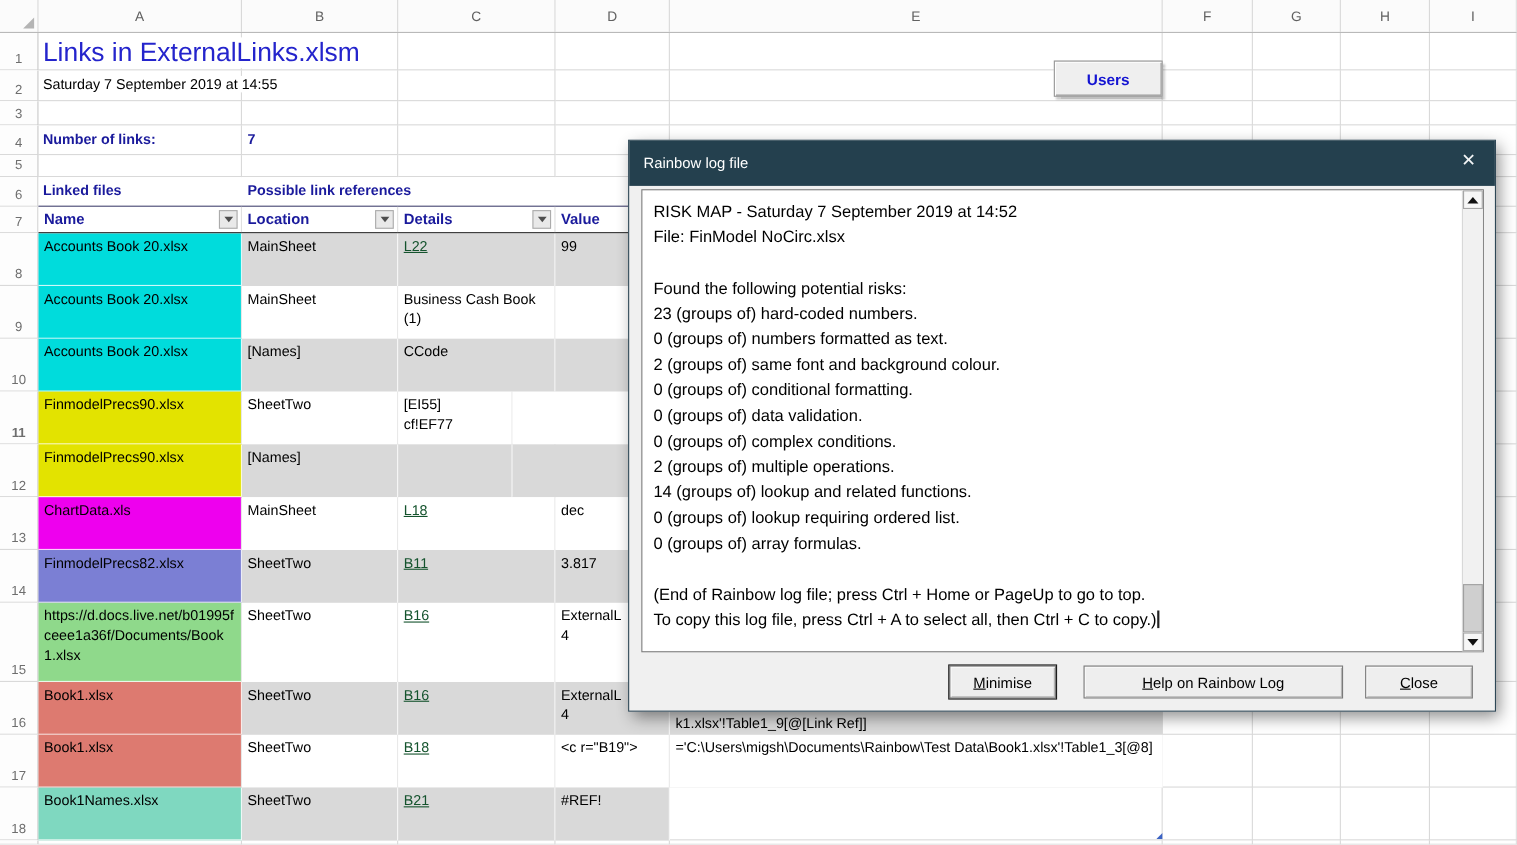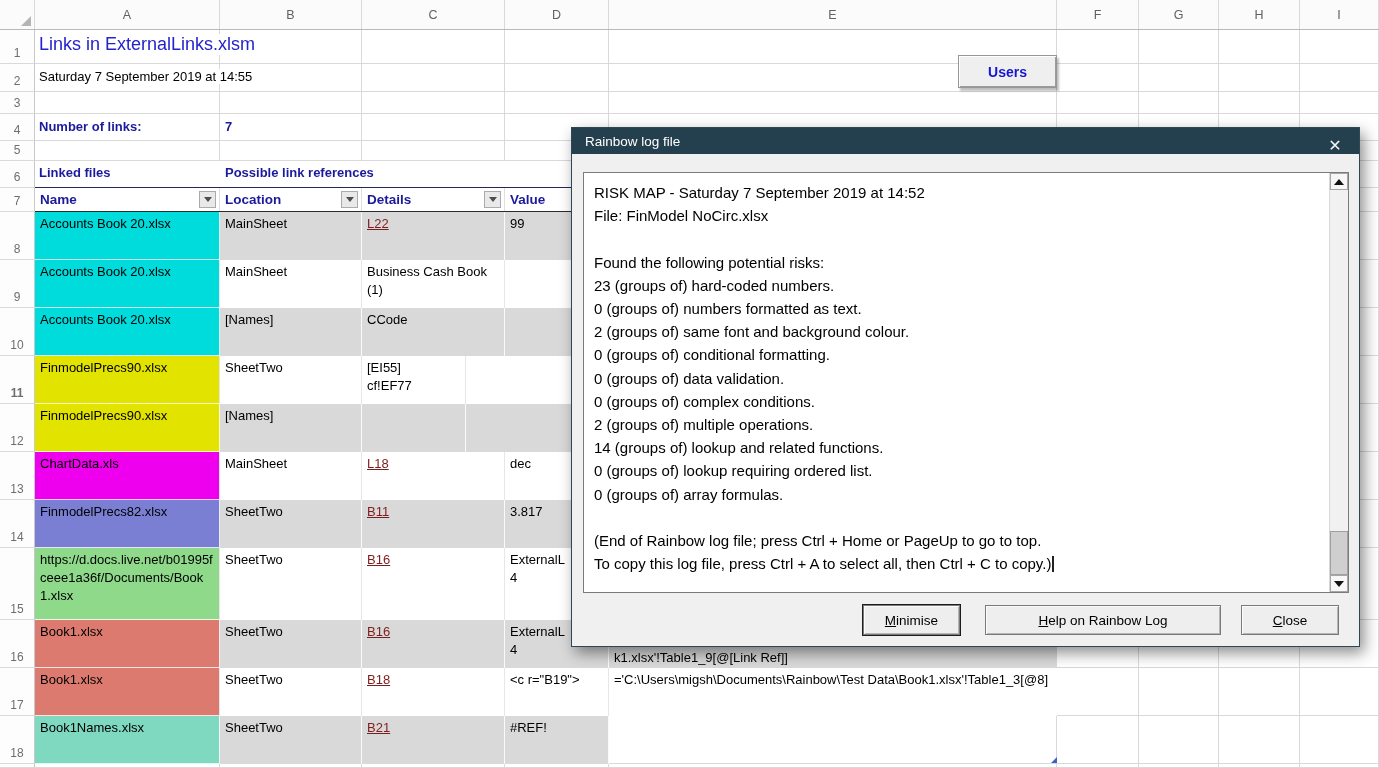--- a/index.html
+++ b/index.html
@@ -16,21 +16,21 @@
       justify-content:center;color:#616161;font-size:12.5px;}
   .rowhdrs{position:absolute;left:0;top:30px;width:35px;}
   .rh{box-sizing:border-box;border-bottom:1px solid #d9d9d9;border-right:1px solid #c9c9c9;
       display:flex;align-items:flex-end;justify-content:center;color:#6e6e6e;
       font-size:12px;padding-bottom:3px;background:#fdfdfd;}
   .bg{position:absolute;left:35px;top:30px;}
   .bgrow{display:flex;}
   .bgcell{box-sizing:border-box;border-right:1px solid #d9d9d9;border-bottom:1px solid #d9d9d9;}
 
   
-  .sheet-title{position:absolute;left:39px;top:34px;font-size:18px;color:#2424cc;background:#fff;
+  .sheet-title{position:absolute;left:39px;top:34px;font-size:24px;color:#2424cc;background:#fff;
                padding-right:10px;white-space:nowrap;z-index:2;}
   .sheet-date{position:absolute;left:39px;top:69px;background:#fff;padding-right:8px;white-space:nowrap;z-index:2;}
   .nol-label{position:absolute;left:39px;top:119px;font-weight:bold;color:#1a1a9c;z-index:2;}
   .nol-value{position:absolute;left:225px;top:119px;font-weight:bold;color:#1a1a9c;z-index:2;}
   .row6strip{position:absolute;left:35px;top:161px;width:1022px;height:27px;background:#fff;
              border-bottom:1px solid #26265a;box-sizing:border-box;z-index:2;}
   .sec-left{position:absolute;left:4px;top:4px;font-weight:bold;color:#1a1a9c;}
   .sec-right{position:absolute;left:190px;top:4px;font-weight:bold;color:#1a1a9c;}
   .row7strip{position:absolute;left:35px;top:188px;width:1022px;height:24px;background:#fff;
              border-bottom:1px solid #2b2b2b;box-sizing:border-box;z-index:2;display:flex;}
@@ -49,30 +49,30 @@
   
   .tbl{position:absolute;left:35px;top:212px;z-index:1;}
   .trow{display:flex;}
   .td{box-sizing:border-box;padding:3px 6px 0 5px;overflow:hidden;white-space:pre-wrap;
       word-wrap:break-word;line-height:18px;}
   .band-g .td{background:#D9D9D9;border-right:1px solid rgba(255,255,255,.85);}
   .band-w .td{background:#ffffff;border-right:1px solid #e7e7e7;}
   .td.name{border-bottom:1px solid rgba(255,255,255,.8);word-break:break-all;}
   .pat{background-image:radial-gradient(circle,#000 1.05px,transparent 1.35px);background-size:4px 4px;}
   .lnk{text-decoration:underline;cursor:pointer;}
-  .lnk.blue{color:#7f1d1d;text-decoration:underline;} .lnk.purple{color:#954F72;}
+  .lnk.blue{color:#14532d;text-decoration:underline;} .lnk.purple{color:#954F72;}
   .td.ebot{display:flex;align-items:flex-end;padding-bottom:1px;}
   .resize-handle{position:absolute;left:1016px;top:546px;width:6px;height:6px;background:#3b63c4;
                  clip-path:polygon(100% 0,100% 100%,0 100%);}
 
   
   .dlg{position:absolute;left:571px;top:127px;width:789px;height:520px;background:#f0f0f0;
        border:1px solid #2e4756;box-sizing:border-box;z-index:10;
        box-shadow:4px 6px 14px rgba(0,0,0,.45);}
-  .dlg-titlebar{position:absolute;left:0;top:0;right:0;height:26px;background:#24404e;
+  .dlg-titlebar{position:absolute;left:0;top:0;right:0;height:41px;background:#24404e;
                 display:flex;align-items:center;}
   .dlg-title{color:#fff;font-size:13.5px;padding-left:13px;}
   .dlg-close{position:absolute;right:8px;top:0;width:32px;height:35px;display:flex;align-items:center;
              justify-content:center;color:#f3f5f6;font-size:16px;cursor:pointer;}
   .logbox{position:absolute;left:11px;top:44px;width:766px;height:421px;background:#fff;
           border:1px solid #7b7b7b;box-sizing:border-box;}
   .logtext{position:absolute;left:0;top:0;right:19px;bottom:0;padding:8px 4px 8px 10px;
            overflow:hidden;white-space:pre-wrap;font-size:15px;line-height:23.2px;color:#000;}
   .caret{display:inline-block;width:1.5px;height:16px;background:#222;vertical-align:-3px;margin-left:1px;}
   .vscroll{position:absolute;right:0;top:0;bottom:0;width:19px;background:#f1f1f1;

